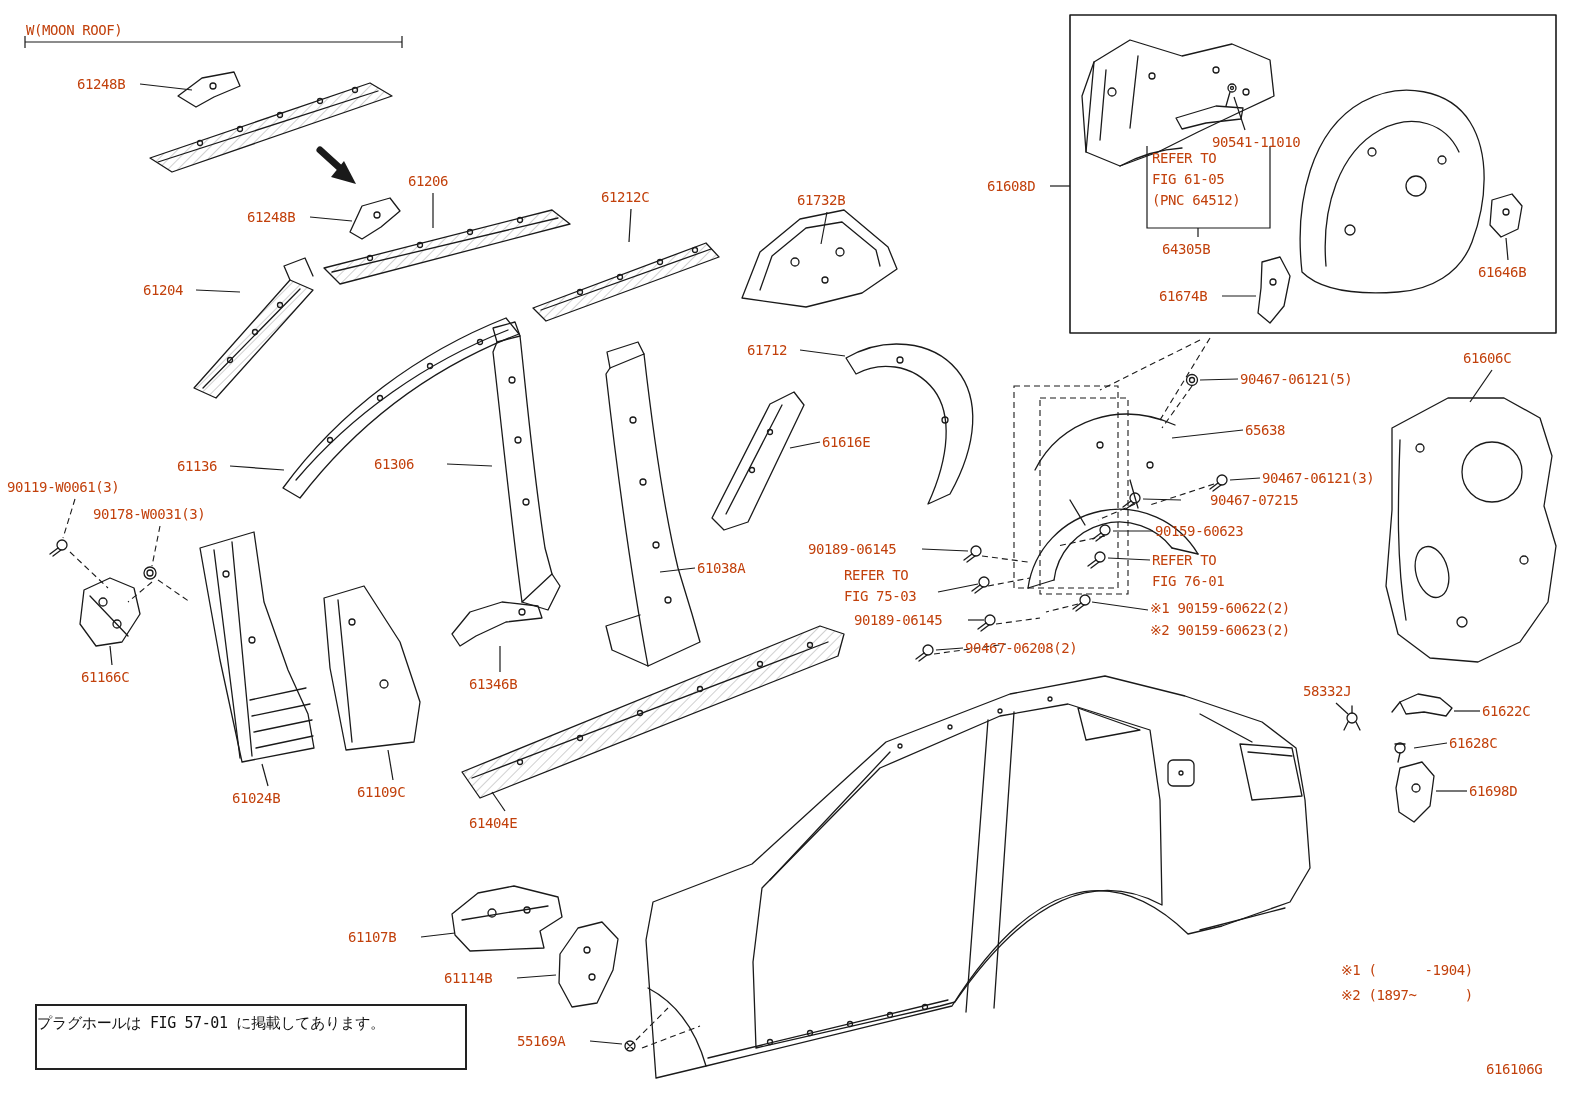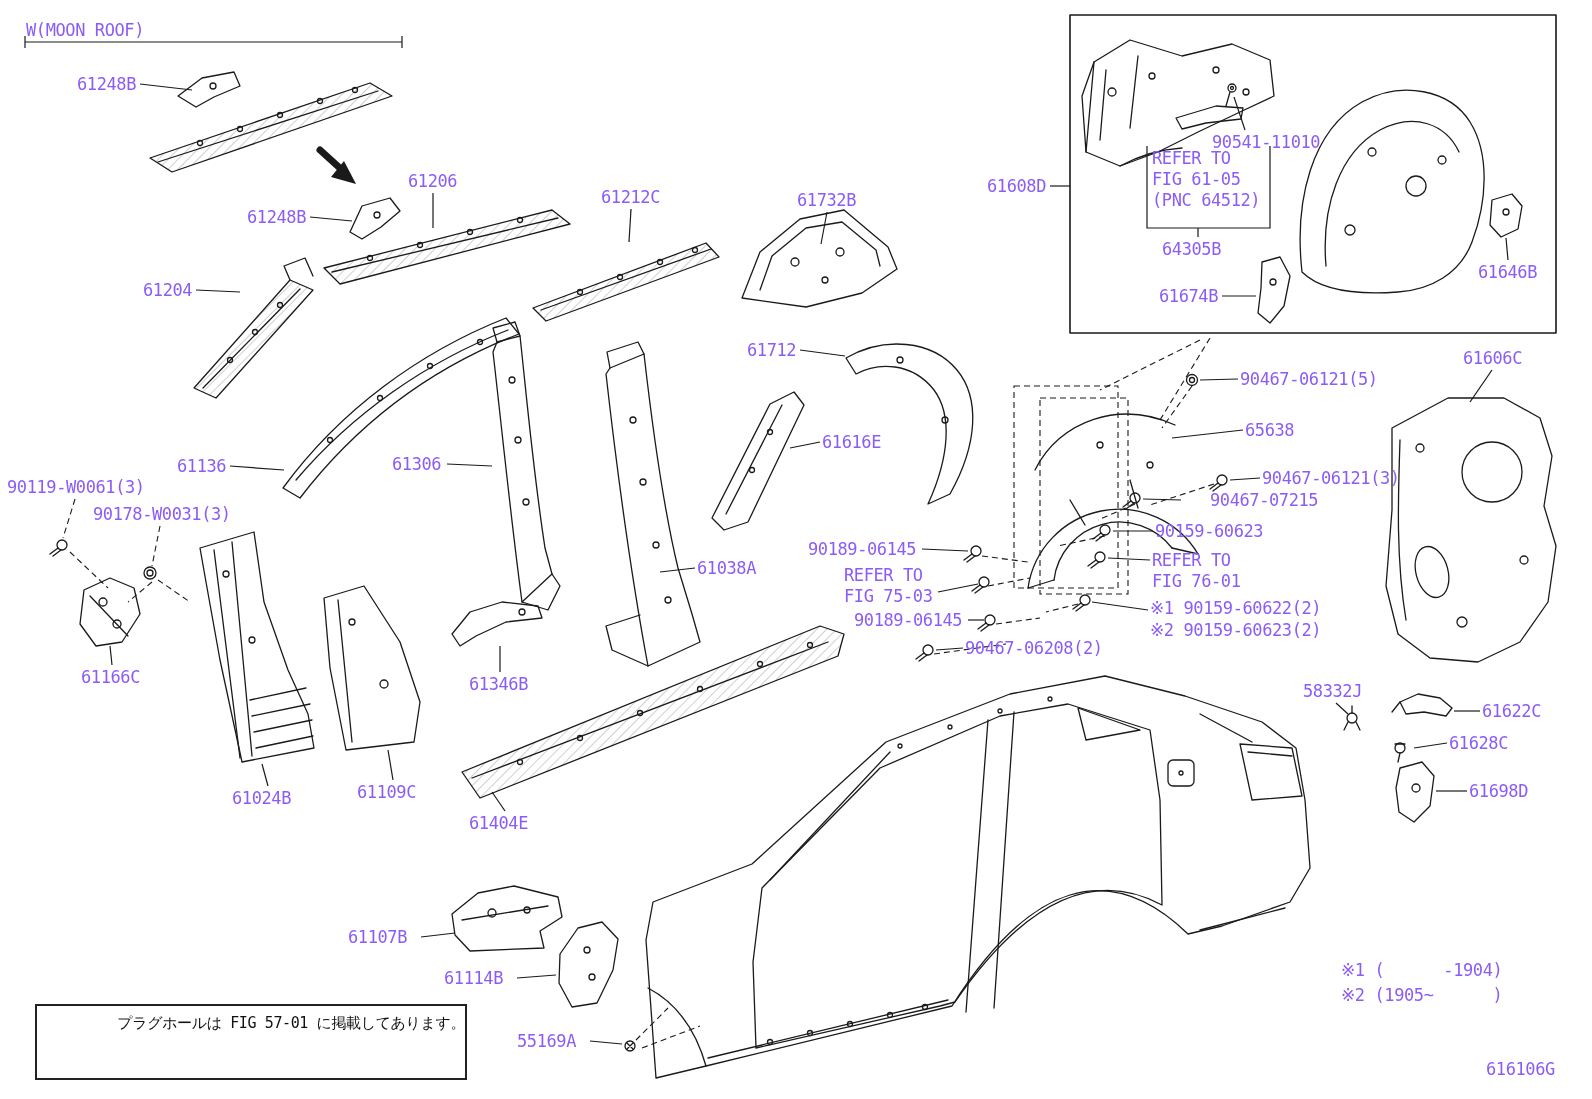--- a/index.html
+++ b/index.html
@@ -3,26 +3,26 @@
 <meta charset="utf-8">
 <style>
   html,body{margin:0;padding:0}
   body{
     width:1592px;height:1099px;position:relative;overflow:hidden;
     background:#ffffff;color:#111;
     font-family:"DejaVu Sans Mono","DejaVu Sans",monospace;
   }
   #canvas{position:absolute;left:0;top:0;z-index:0}
   .lbl{
-    position:absolute;z-index:2;font-size:17px;line-height:20px;
-    letter-spacing:-0.4px;white-space:pre;color:#8b5cf6;
+    position:absolute;z-index:2;font-size:14px;line-height:20px;
+    letter-spacing:-0.4px;white-space:pre;color:#c2410c;
   }
   #note-box{
-    position:absolute;left:35px;top:1004px;width:432px;height:76px;z-index:2;
-    border:2px solid #222;box-sizing:border-box;text-align:right;
+    position:absolute;left:35px;top:1004px;width:432px;height:66px;z-index:2;
+    border:2px solid #222;box-sizing:border-box;text-align:left;
     padding-top:5px;background:#fff;
   }
   #note-box div{font-size:15px;line-height:25px;white-space:pre;letter-spacing:-0.4px}
   #note-box .ref{font-weight:bold;font-size:16px;text-decoration:underline}
 </style>
 </head>
 <body>
 
 <svg id="canvas" width="1592" height="1099" viewBox="0 0 1592 1099">
   <defs>
@@ -408,21 +408,21 @@
 <div class="lbl" style="left:26px;top:20px">W(MOON ROOF)</div>
 
 <div class="lbl" style="left:77px;top:74px">61248B</div>
 <div class="lbl" style="left:408px;top:171px">61206</div>
 <div class="lbl" style="left:247px;top:207px">61248B</div>
 <div class="lbl" style="left:601px;top:187px">61212C</div>
 <div class="lbl" style="left:797px;top:190px">61732B</div>
 <div class="lbl" style="left:143px;top:280px">61204</div>
 <div class="lbl" style="left:747px;top:340px">61712</div>
 <div class="lbl" style="left:177px;top:456px">61136</div>
-<div class="lbl" style="left:392px;top:454px">61306</div>
+<div class="lbl" style="left:374px;top:454px">61306</div>
 <div class="lbl" style="left:822px;top:432px">61616E</div>
 <div class="lbl" style="left:7px;top:477px">90119-W0061(3)</div>
 <div class="lbl" style="left:93px;top:504px">90178-W0031(3)</div>
 <div class="lbl" style="left:697px;top:558px">61038A</div>
 <div class="lbl" style="left:81px;top:667px">61166C</div>
 <div class="lbl" style="left:469px;top:674px">61346B</div>
 <div class="lbl" style="left:232px;top:788px">61024B</div>
 <div class="lbl" style="left:357px;top:782px">61109C</div>
 <div class="lbl" style="left:469px;top:813px">61404E</div>
 <div class="lbl" style="left:348px;top:927px">61107B</div>
@@ -453,18 +453,18 @@
 <div class="lbl" style="left:1150px;top:598px">※1 90159-60622(2)</div>
 <div class="lbl" style="left:1150px;top:620px">※2 90159-60623(2)</div>
 <div class="lbl" style="left:965px;top:638px">90467-06208(2)</div>
 
 <div class="lbl" style="left:1303px;top:681px">58332J</div>
 <div class="lbl" style="left:1482px;top:701px">61622C</div>
 <div class="lbl" style="left:1449px;top:733px">61628C</div>
 <div class="lbl" style="left:1469px;top:781px">61698D</div>
 
 <div class="lbl" style="left:1341px;top:960px">※1 (      -1904)</div>
-<div class="lbl" style="left:1341px;top:985px">※2 (1905~      )</div>
+<div class="lbl" style="left:1341px;top:985px">※2 (1897~      )</div>
 <div class="lbl" style="left:1486px;top:1059px">616106G</div>
 
 <div id="note-box">
   <div class="jp">プラグホールは FIG 57-01 に掲載してあります。</div>
 </div>
 
 </body></html>

